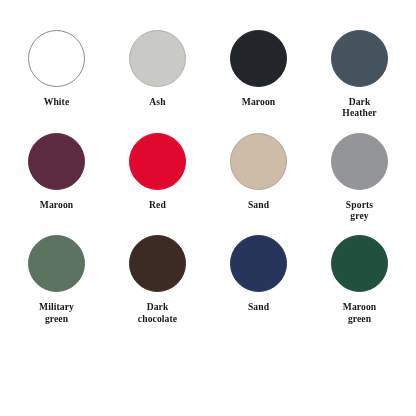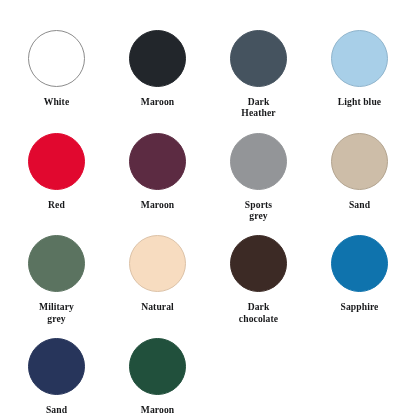--- a/index.html
+++ b/index.html
@@ -52,66 +52,58 @@
 </style>
 </head>
 <body style="background: rgb(255, 255, 255);">
 
 <div id="swatch-grid" style="grid-template-columns: repeat(4, 1fr); grid-template-rows: repeat(4, 1fr);">
     <div class="swatch-cell">
       <div class="swatch-circle" style="background: rgb(255, 255, 255); border: 1px solid rgb(140, 140, 140);"></div>
       <div class="swatch-label">White</div>
     </div>
     <div class="swatch-cell">
+      <div class="swatch-circle" style="background: rgb(201, 202, 197); border: 1px solid rgb(176, 177, 172);"></div>
+      <div class="swatch-label">Ash</div>
+    </div>
+    <div class="swatch-cell">
       <div class="swatch-circle" style="background: rgb(34, 38, 43); border: 1px solid rgb(34, 38, 43);"></div>
       <div class="swatch-label">Maroon</div>
     </div>
     <div class="swatch-cell">
       <div class="swatch-circle" style="background: rgb(69, 83, 95); border: 1px solid rgb(69, 83, 95);"></div>
       <div class="swatch-label">Dark
 Heather</div>
     </div>
     <div class="swatch-cell">
-      <div class="swatch-circle" style="background: rgb(168, 207, 232); border: 1px solid rgb(143, 180, 204);"></div>
-      <div class="swatch-label">Light blue</div>
+      <div class="swatch-circle" style="background: rgb(92, 43, 66); border: 1px solid rgb(92, 43, 66);"></div>
+      <div class="swatch-label">Maroon</div>
     </div>
     <div class="swatch-cell">
       <div class="swatch-circle" style="background: rgb(225, 8, 47); border: 1px solid rgb(225, 8, 47);"></div>
       <div class="swatch-label">Red</div>
     </div>
     <div class="swatch-cell">
-      <div class="swatch-circle" style="background: rgb(92, 43, 66); border: 1px solid rgb(92, 43, 66);"></div>
-      <div class="swatch-label">Maroon</div>
+      <div class="swatch-circle" style="background: rgb(205, 189, 168); border: 1px solid rgb(179, 164, 143);"></div>
+      <div class="swatch-label">Sand</div>
     </div>
     <div class="swatch-cell">
       <div class="swatch-circle" style="background: rgb(147, 149, 152); border: 1px solid rgb(147, 149, 152);"></div>
       <div class="swatch-label">Sports
 grey</div>
     </div>
     <div class="swatch-cell">
-      <div class="swatch-circle" style="background: rgb(205, 189, 168); border: 1px solid rgb(179, 164, 143);"></div>
-      <div class="swatch-label">Sand</div>
-    </div>
-    <div class="swatch-cell">
       <div class="swatch-circle" style="background: rgb(91, 115, 96); border: 1px solid rgb(91, 115, 96);"></div>
       <div class="swatch-label">Military
-grey</div>
-    </div>
-    <div class="swatch-cell">
-      <div class="swatch-circle" style="background: rgb(247, 220, 192); border: 1px solid rgb(220, 194, 167);"></div>
-      <div class="swatch-label">Natural</div>
+green</div>
     </div>
     <div class="swatch-cell">
       <div class="swatch-circle" style="background: rgb(60, 42, 37); border: 1px solid rgb(60, 42, 37);"></div>
       <div class="swatch-label">Dark
 chocolate</div>
-    </div>
-    <div class="swatch-cell">
-      <div class="swatch-circle" style="background: rgb(15, 115, 173); border: 1px solid rgb(15, 115, 173);"></div>
-      <div class="swatch-label">Sapphire</div>
     </div>
     <div class="swatch-cell">
       <div class="swatch-circle" style="background: rgb(39, 53, 91); border: 1px solid rgb(39, 53, 91);"></div>
       <div class="swatch-label">Sand</div>
     </div>
     <div class="swatch-cell">
       <div class="swatch-circle" style="background: rgb(33, 80, 60); border: 1px solid rgb(33, 80, 60);"></div>
       <div class="swatch-label">Maroon
 green</div>
     </div>

